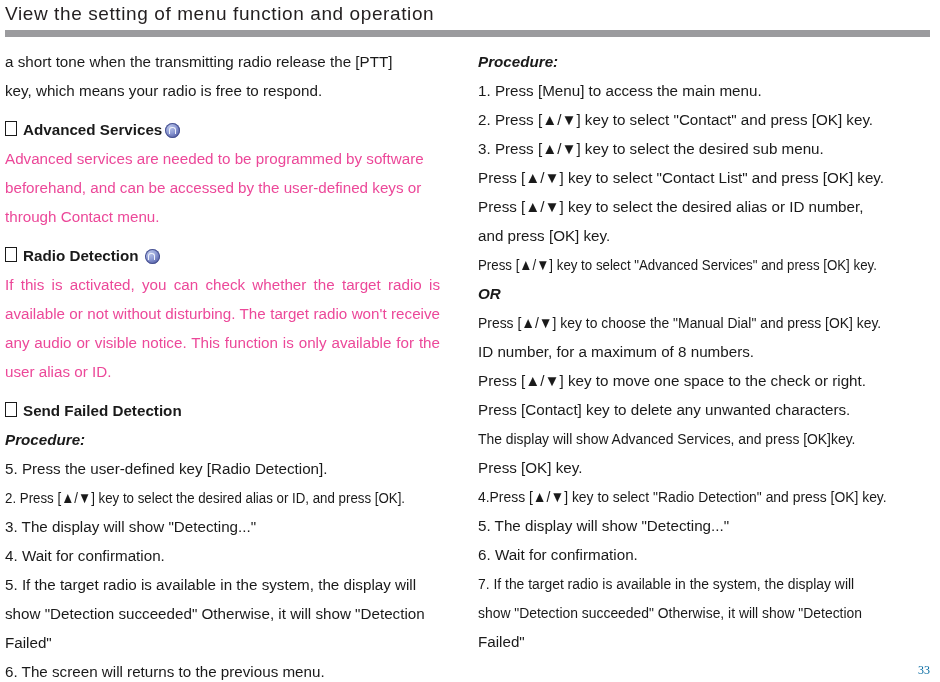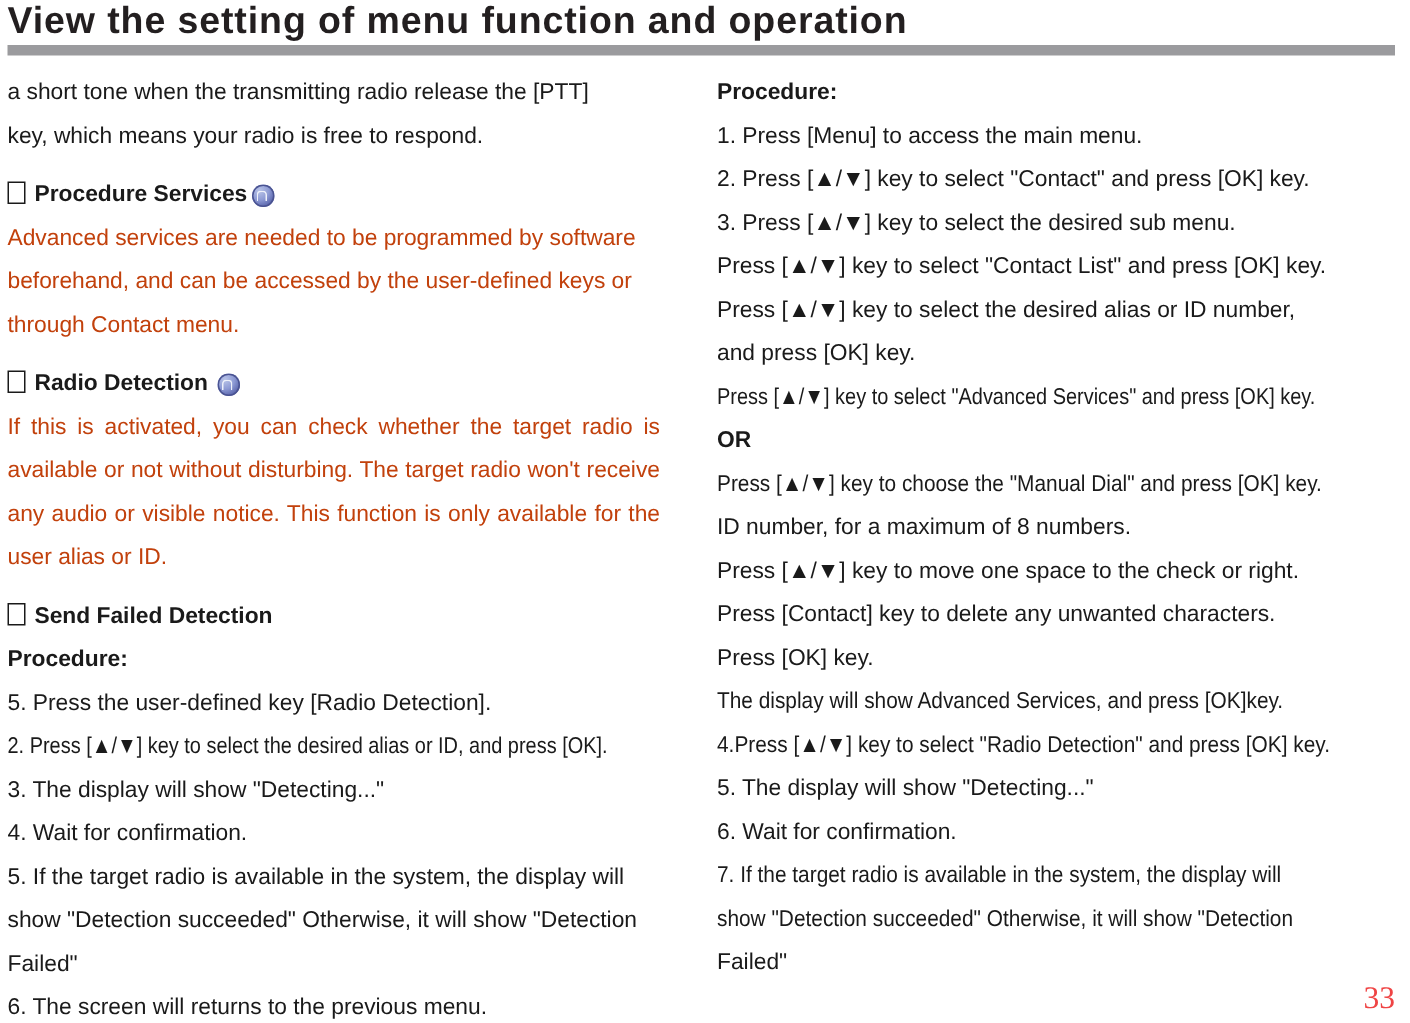--- a/index.html
+++ b/index.html
@@ -18,22 +18,22 @@
   }
 
   
   #page-header {
     position: absolute;
     left: 5px;
     top: 0px;
     width: 930px;
   }
   #page-title {
-    font-size: 25px;
-    font-weight: bold;
+    font-size: 19px;
+    font-weight: normal;
     letter-spacing: 0.6px;
     color: #231f20;
     line-height: 28px;
     white-space: nowrap;
   }
   #header-rule {
     position: absolute;
     left: 5px;
     top: 30px;
     width: 925px;
@@ -58,27 +58,27 @@
   
   .line {
     font-size: 15.2px;
     line-height: 29px;
     color: #1a1a1a;
     white-space: nowrap;
   }
   .para {
     font-size: 15.2px;
     line-height: 29px;
-    color: #c2410c;
+    color: #ec4899;
   }
   .para.justify {
     text-align: justify;
     text-align-last: left;
   }
-  .bold  { font-weight: bold; }
+  .bold  { font-weight: bold; font-style: italic; }
   .cond {
     display: inline-block;
     transform: scaleX(0.915);
     transform-origin: left center;
     white-space: nowrap;
   }
   .cond2 {
     display: inline-block;
     transform: scaleX(0.875);
     transform-origin: left center;
@@ -133,22 +133,22 @@
   .head-gap { width: 3px; display: inline-block; }
 
   .spacer-sm { height: 10px; }
 
   
   #page-number {
     position: absolute;
     right: 10px;
     bottom: 4px;
     font-family: "Liberation Serif", serif;
-    font-size: 21px;
-    color: #ef4444;
+    font-size: 12px;
+    color: #0369a1;
   }
 </style>
 </head>
 <body>
 
 <div id="page-header">
   <div id="page-title">View the setting of menu function and operation</div>
 </div>
 <div id="header-rule"></div>
 
@@ -156,21 +156,21 @@
 
   <div class="column" id="col-left">
 
     <div class="line">a short tone when the transmitting radio release the [PTT]</div>
     <div class="line">key, which means your radio is free to respond.</div>
 
     <div class="spacer-sm"></div>
 
     <div class="section-head">
       <span class="sq-bullet"></span>
-      <span>Procedure Services</span>
+      <span>Advanced Services</span>
       <span class="badge-icon"></span>
     </div>
     <div class="para">Advanced services are needed to be programmed by software beforehand, and can be accessed by the user-defined keys or through Contact menu.</div>
 
     <div class="spacer-sm"></div>
 
     <div class="section-head">
       <span class="sq-bullet"></span>
       <span>Radio Detection</span>
       <span class="head-gap"></span>
@@ -208,22 +208,22 @@
     <div class="line">Press [▲/▼] key to select the desired alias or ID number,</div>
     <div class="line">and press [OK] key.</div>
     <div class="line"><span class="cond2">Press [▲/▼] key to select "Advanced Services" and press [OK] key.</span></div>
 
     <div class="line bold">OR</div>
 
     <div class="line"><span class="cond">Press [▲/▼] key to choose the "Manual Dial" and press [OK] key.</span></div>
     <div class="line">ID number, for a maximum of 8 numbers.</div>
     <div class="line">Press [▲/▼] key to move one space to the check or right.</div>
     <div class="line">Press [Contact] key to delete any unwanted characters.</div>
+    <div class="line"><span class="cond">The display will show Advanced Services, and press [OK]key.</span></div>
     <div class="line">Press [OK] key.</div>
-    <div class="line"><span class="cond">The display will show Advanced Services, and press [OK]key.</span></div>
     <div class="line"><span class="cond">4.Press [▲/▼] key to select "Radio Detection" and press [OK] key.</span></div>
     <div class="line">5. The display will show "Detecting..."</div>
     <div class="line">6. Wait for confirmation.</div>
     <div class="line"><span class="cond">7. If the target radio is available in the system, the display will</span></div>
     <div class="line"><span class="cond">show "Detection succeeded" Otherwise, it will show "Detection</span></div>
     <div class="line">Failed"</div>
 
   </div>
 </div>
 

